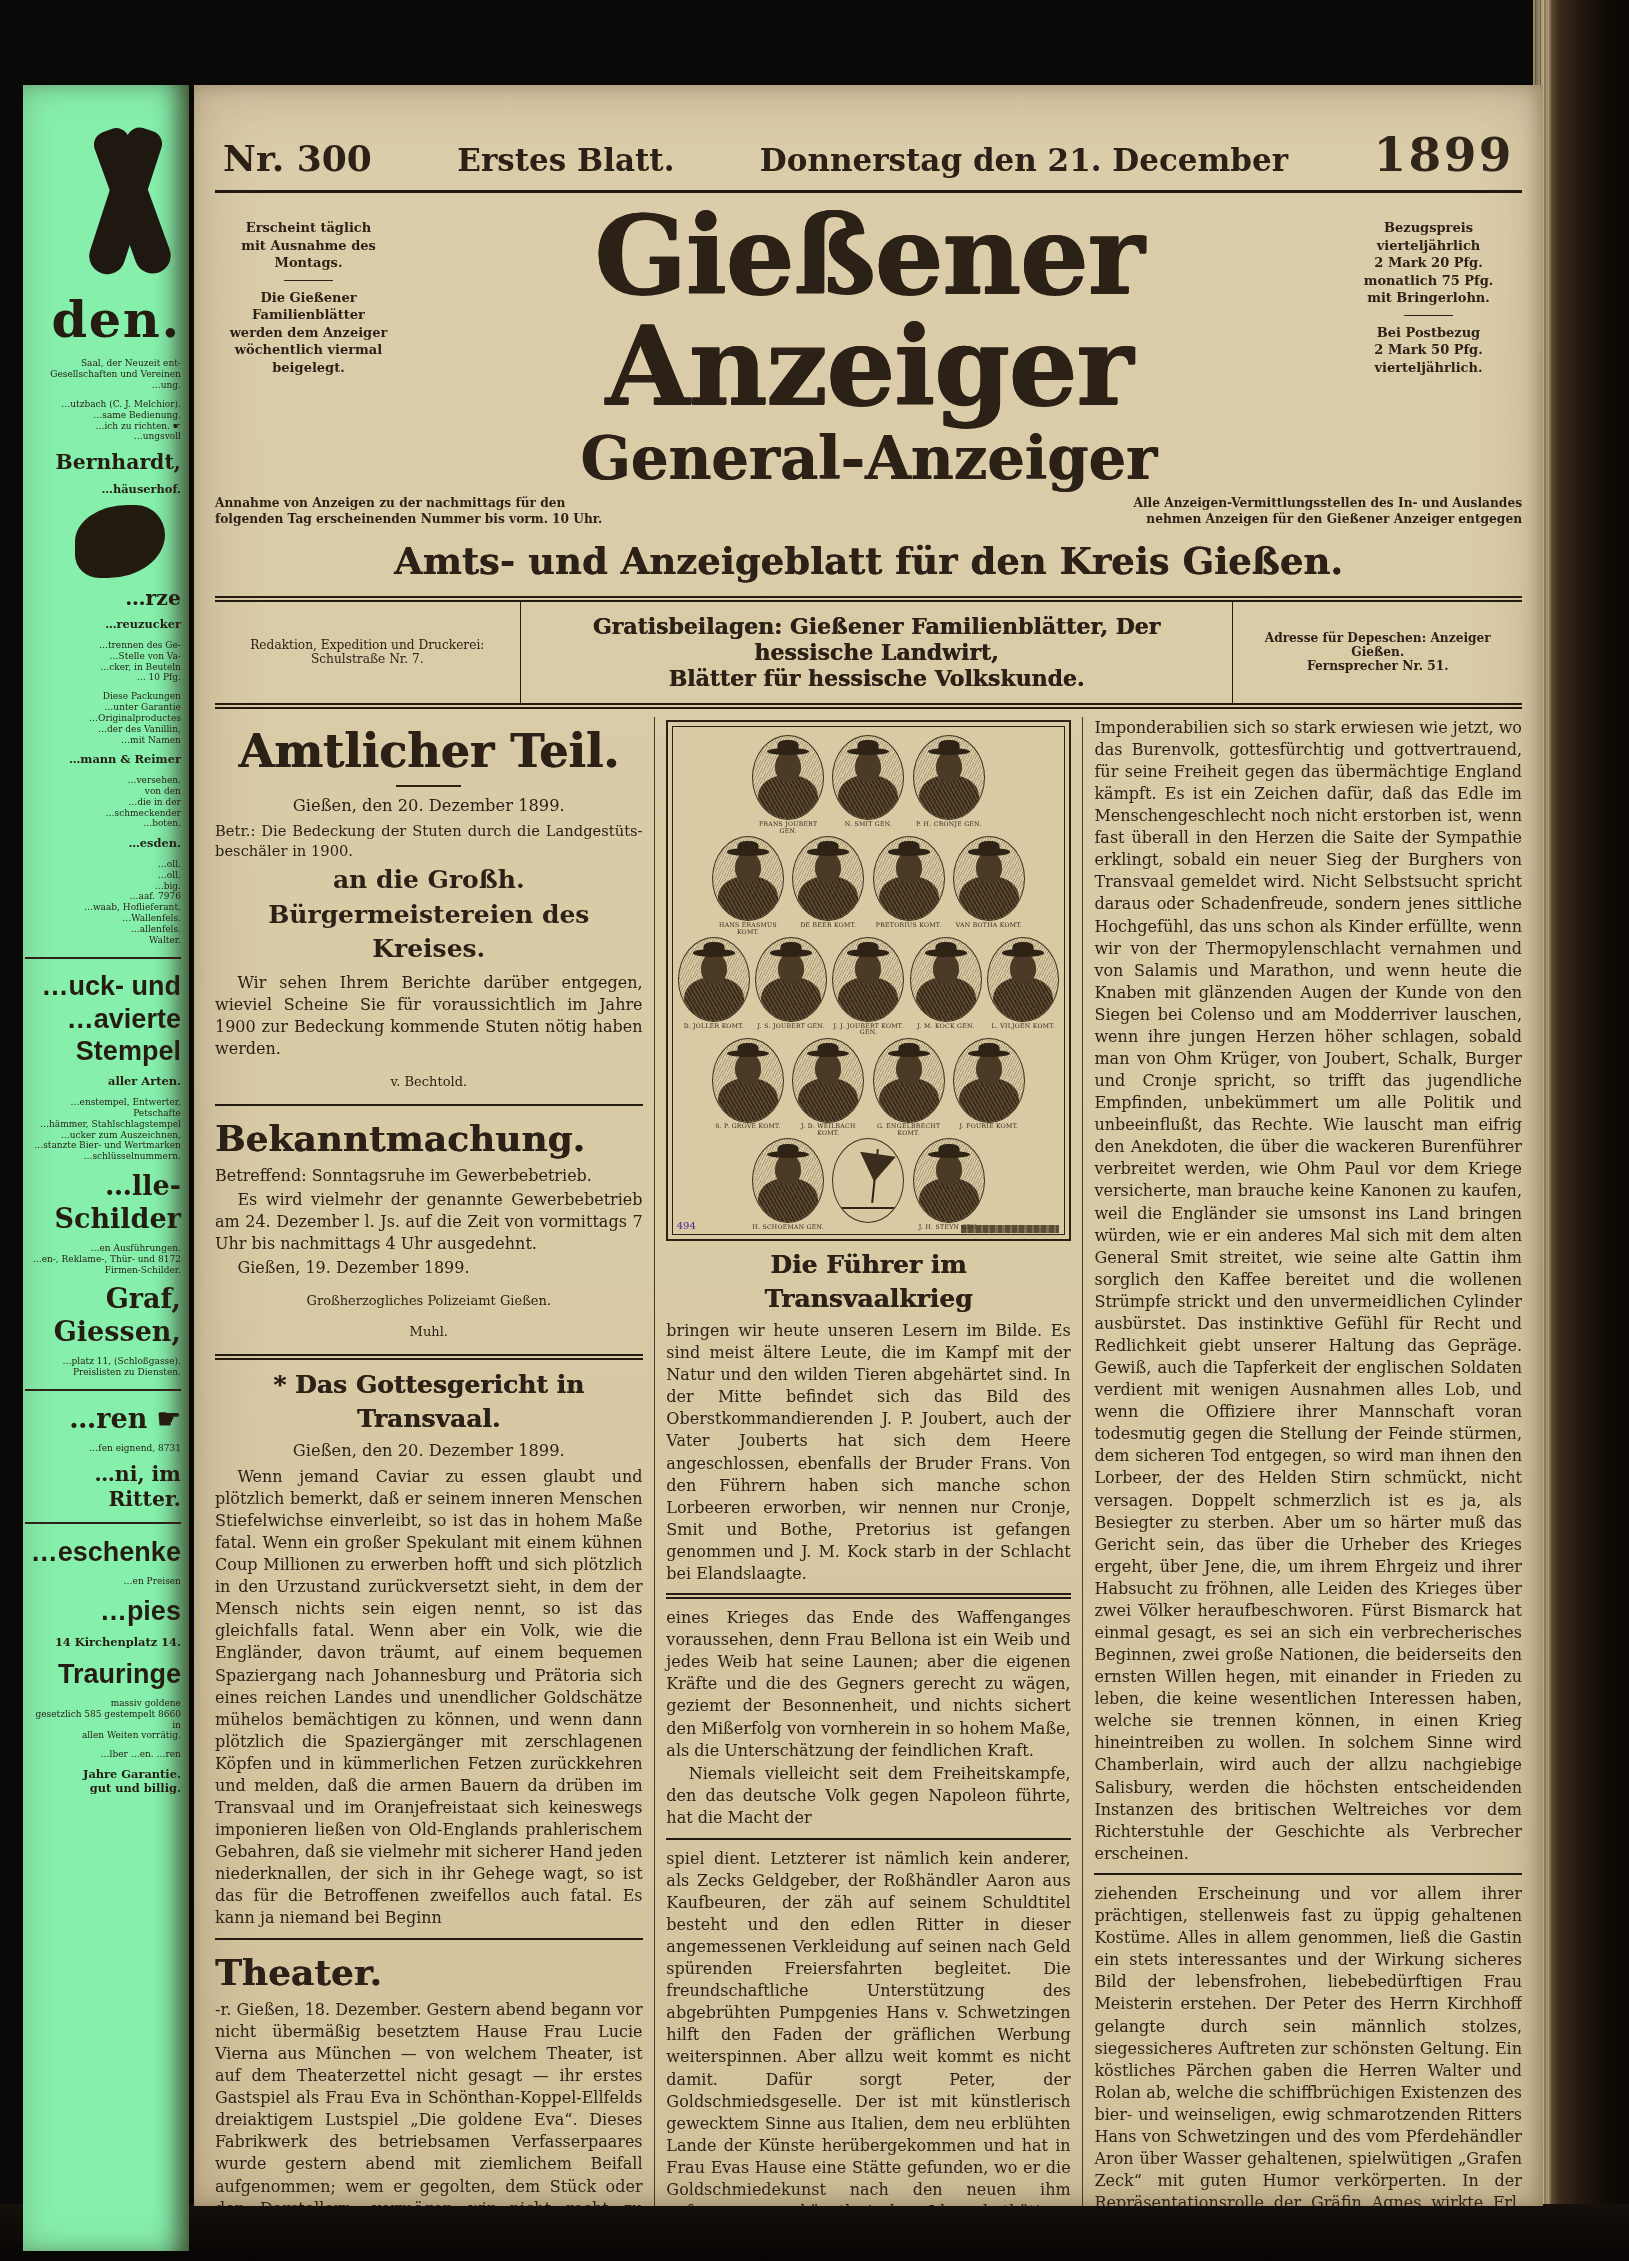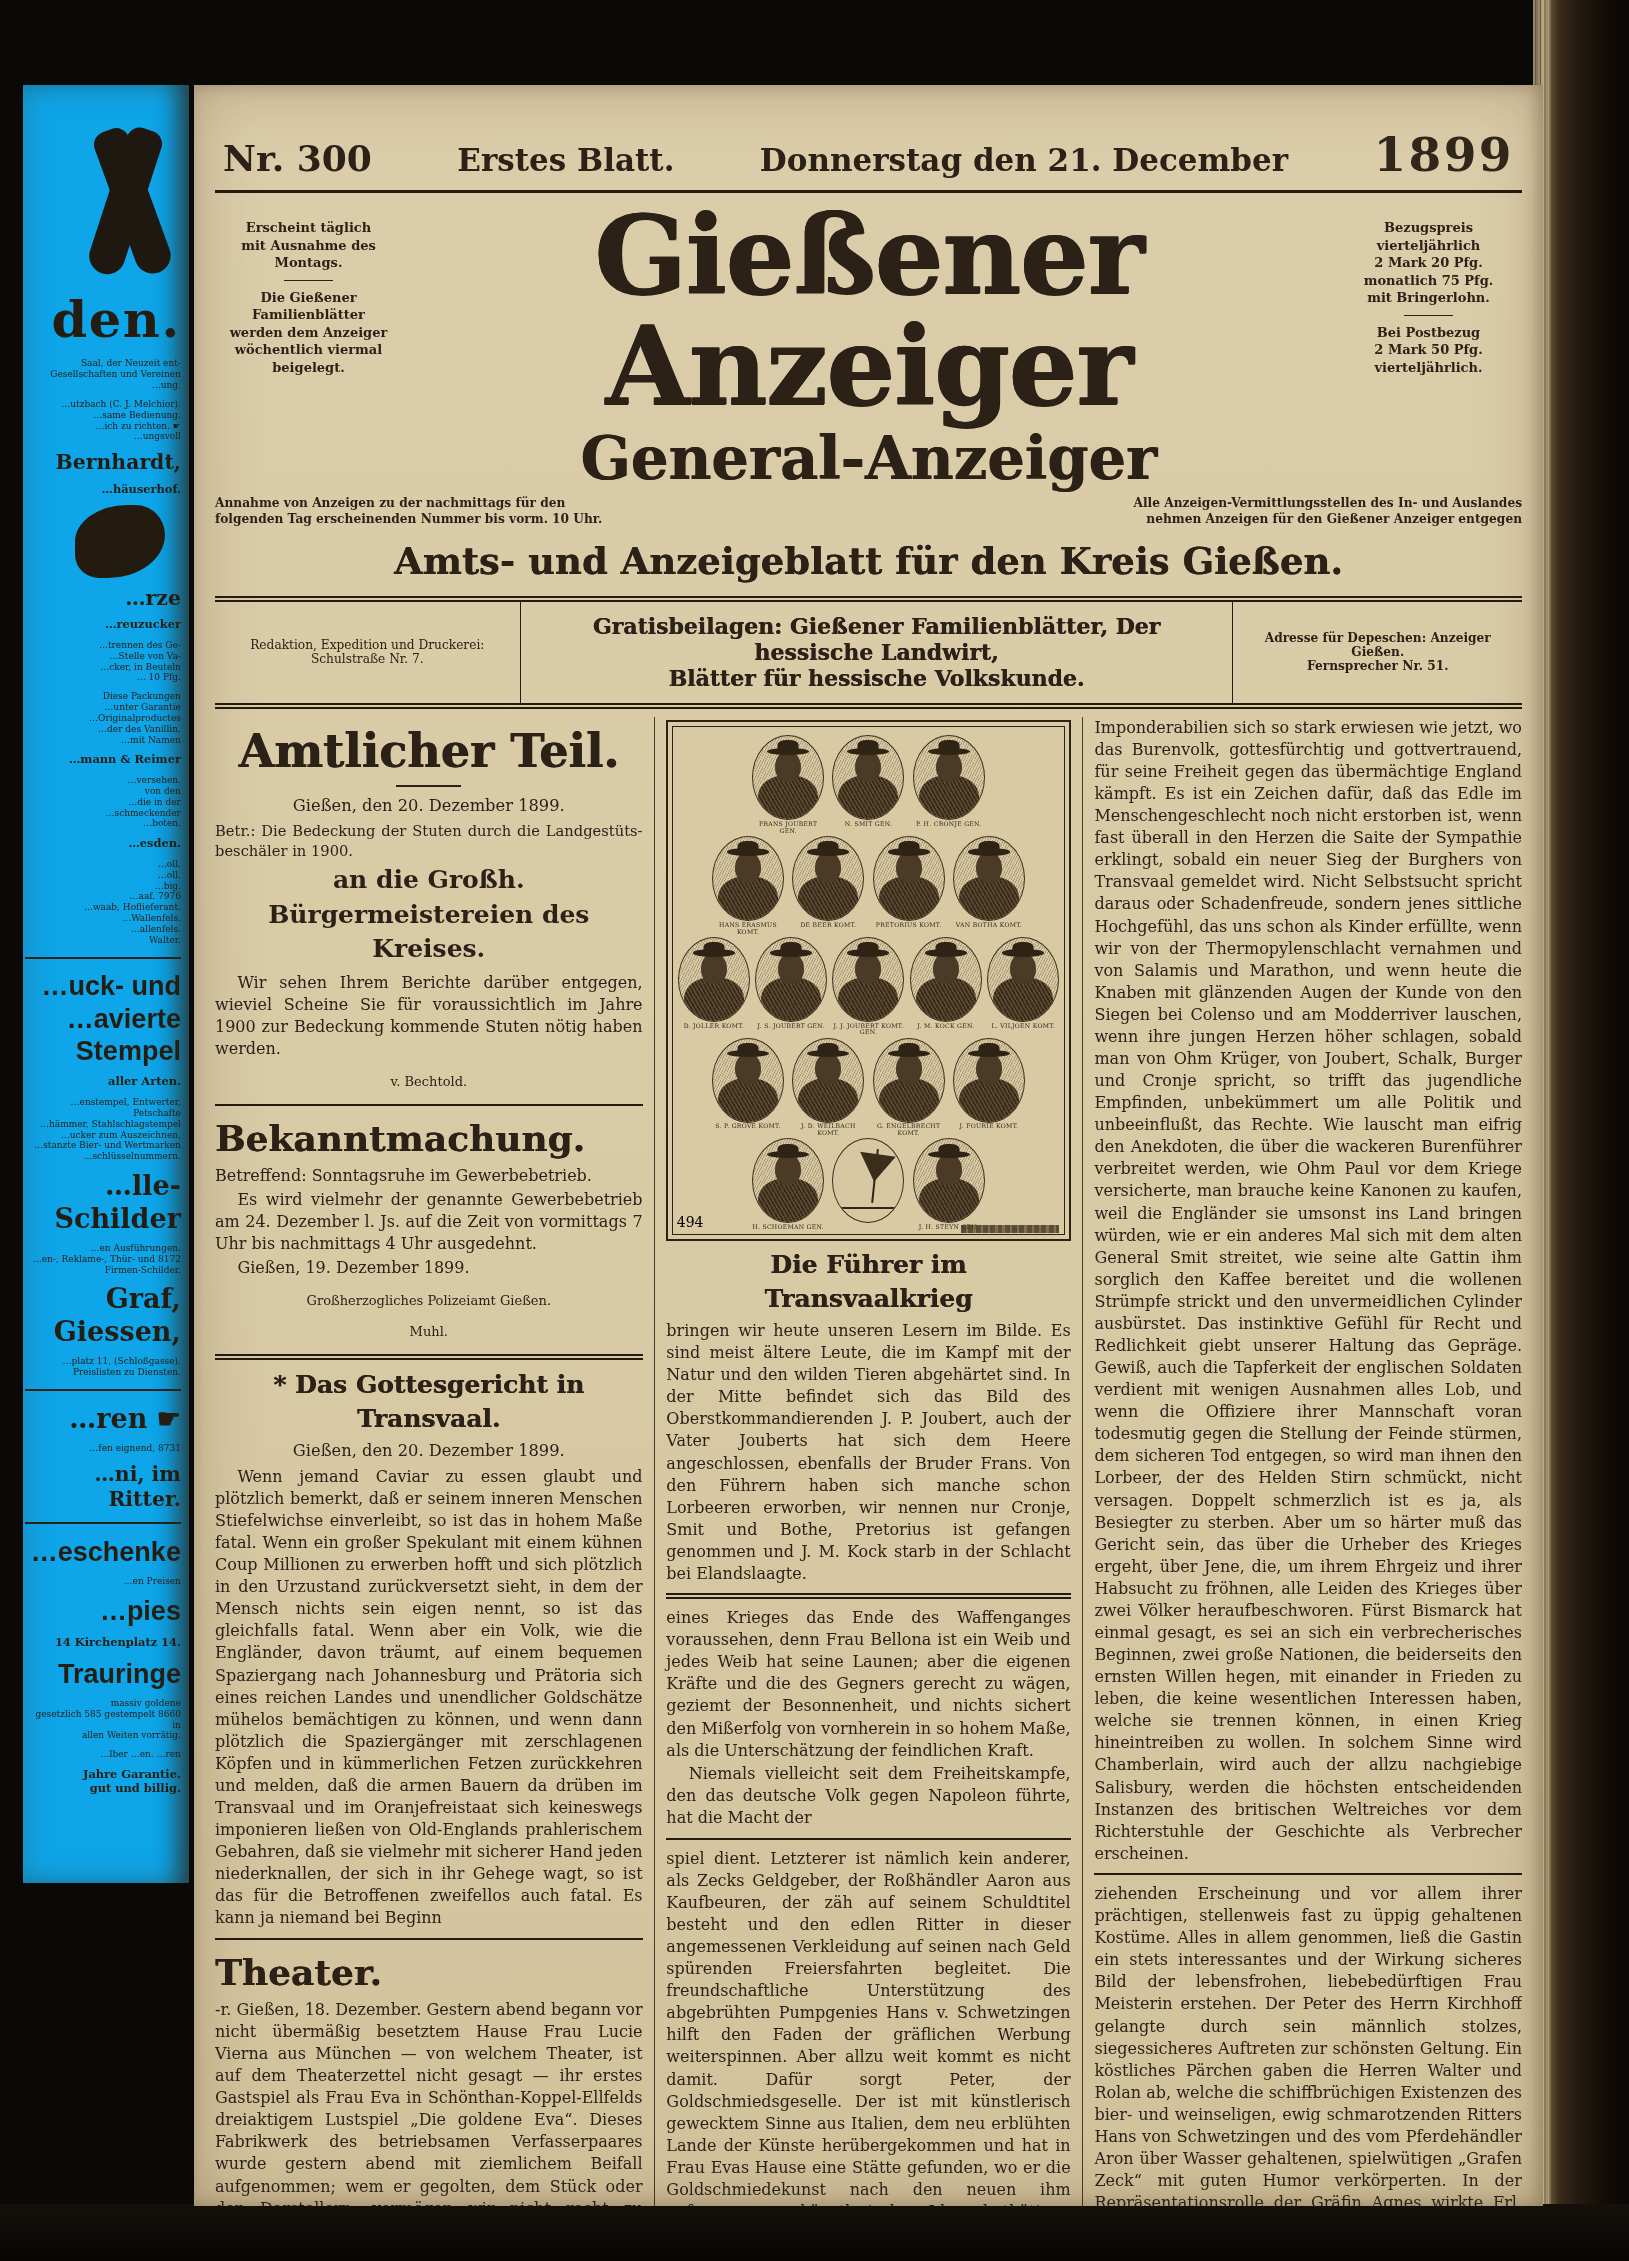--- a/index.html
+++ b/index.html
@@ -5,21 +5,21 @@
   html,body{margin:0;padding:0;}
   body{width:1629px;height:2261px;position:relative;background:#0b0908;font-family:"DejaVu Serif",serif;color:#2b2117;overflow:hidden;}
   
   .book-edge-right{position:absolute;top:0;right:0;width:88px;height:2261px;
     background:linear-gradient(90deg,#c9b causes 0%,#000 100%);
     background:linear-gradient(90deg,#b3a07c 0px,#6d5a3e 6.5px,#3a2c1c 18px,#241a10 37px,#120c07 64px,#0a0705 88px);}
   .page-stack{position:absolute;top:0;right:78px;width:18px;height:2261px;
     background:repeating-linear-gradient(90deg,#cdbd97 0 1.6px,#8f7d5a 1.6px 3.3px,#b5a37d 3.3px 4.9px);opacity:.7;}
   .bottom-shadow{position:absolute;left:0;bottom:0;width:1629px;height:57px;background:linear-gradient(180deg,#15100a,#070504);}
   
-  .strip{position:absolute;left:23px;top:85px;width:166px;height:1798px;background:#0ea5e9;overflow:hidden;
+  .strip{position:absolute;left:23px;top:85px;width:166px;height:2166px;background:#86efac;overflow:hidden;
     box-shadow:inset -21px 0 24.4px -11.4px rgba(40,28,14,.75), inset 0 0 33px rgba(70,50,25,.25);padding:33px 8.1px 0 1.6px;box-sizing:border-box;}
   .frag{white-space:pre-line;text-align:right;margin:8.1px 0;line-height:1.2;color:#261d12;}
   .f-huge{font-size:51px;font-weight:bold;letter-spacing:1.6px;}
   .f-xl{font-size:27px;font-weight:bold;}
   .f-xl-sans{font-size:27px;font-weight:bold;font-family:"Liberation Sans",sans-serif;}
   .f-lg{font-size:20.4px;font-weight:bold;}
   .f-sm{font-size:11.4px;font-weight:bold;}
   .f-xs{font-size:9px;}
   .f-rule{border-top:2.4px solid #2b2117;margin:11.4px 0;}
   .icon-gloves{position:relative;height:155px;margin:4.9px 14.7px 4.9px 33px;}
@@ -81,21 +81,21 @@
   .bust-body{position:absolute;left:50%;top:39px;transform:translateX(-50%);width:60px;height:47px;border-radius:46% 46% 0 0;
     background:repeating-linear-gradient(60deg,rgba(28,20,12,.55) 0 1.6px,rgba(96,76,50,.55) 1.6px 3.3px),#57432c;}
   .bust-head{position:absolute;left:50%;top:14.7px;transform:translateX(-50%);width:26px;height:31px;border-radius:50% 50% 46% 46%;background:#4a3a26;}
   .bust-hat{position:absolute;left:50%;top:11.4px;transform:translateX(-50%);width:42px;height:7.3px;border-radius:50%;background:#2e2315;}
   .bust-hat::before{content:'';position:absolute;left:50%;top:-7.3px;transform:translateX(-50%);width:21px;height:9.8px;border-radius:45% 45% 0 0;background:#2e2315;}
   .oval.flag{background:#d7c8a2;}
   .flag-tri{position:absolute;left:24.4px;top:14.7px;width:0;height:0;border-top:28px solid #3b2d1c;border-left:18px solid transparent;border-right:18px solid transparent;transform:rotate(8deg);}
   .flag-pole{position:absolute;left:41px;top:9.8px;width:2.4px;height:54px;background:#302516;transform:rotate(6deg);}
   .flag-ground{position:absolute;left:6.5px;bottom:13px;width:57px;height:2.4px;background:#302516;border-radius:1.6px;}
   .cell-label{font-size:6.1px;letter-spacing:0.3px;margin-top:0.8px;text-transform:uppercase;text-align:center;line-height:1.1;color:#31261a;}
-  .plate-num{position:absolute;left:3.3px;bottom:1.6px;font-size:14px;color:#000000;}
+  .plate-num{position:absolute;left:3.3px;bottom:1.6px;font-size:10px;color:#4c1d95;}
   .plate-smudge{position:absolute;right:4.9px;bottom:1.6px;width:98px;height:7.3px;background:repeating-linear-gradient(90deg,#3a2d1c 0 4.9px,#6b5738 4.9px 7.3px);opacity:.8;}
   .prewrap{white-space:pre-line;}
 </style>
 </head>
 <body>
 
 <div class="book-edge-right"></div>
 <div class="page-stack"></div>
 <div class="bottom-shadow"></div>
 

